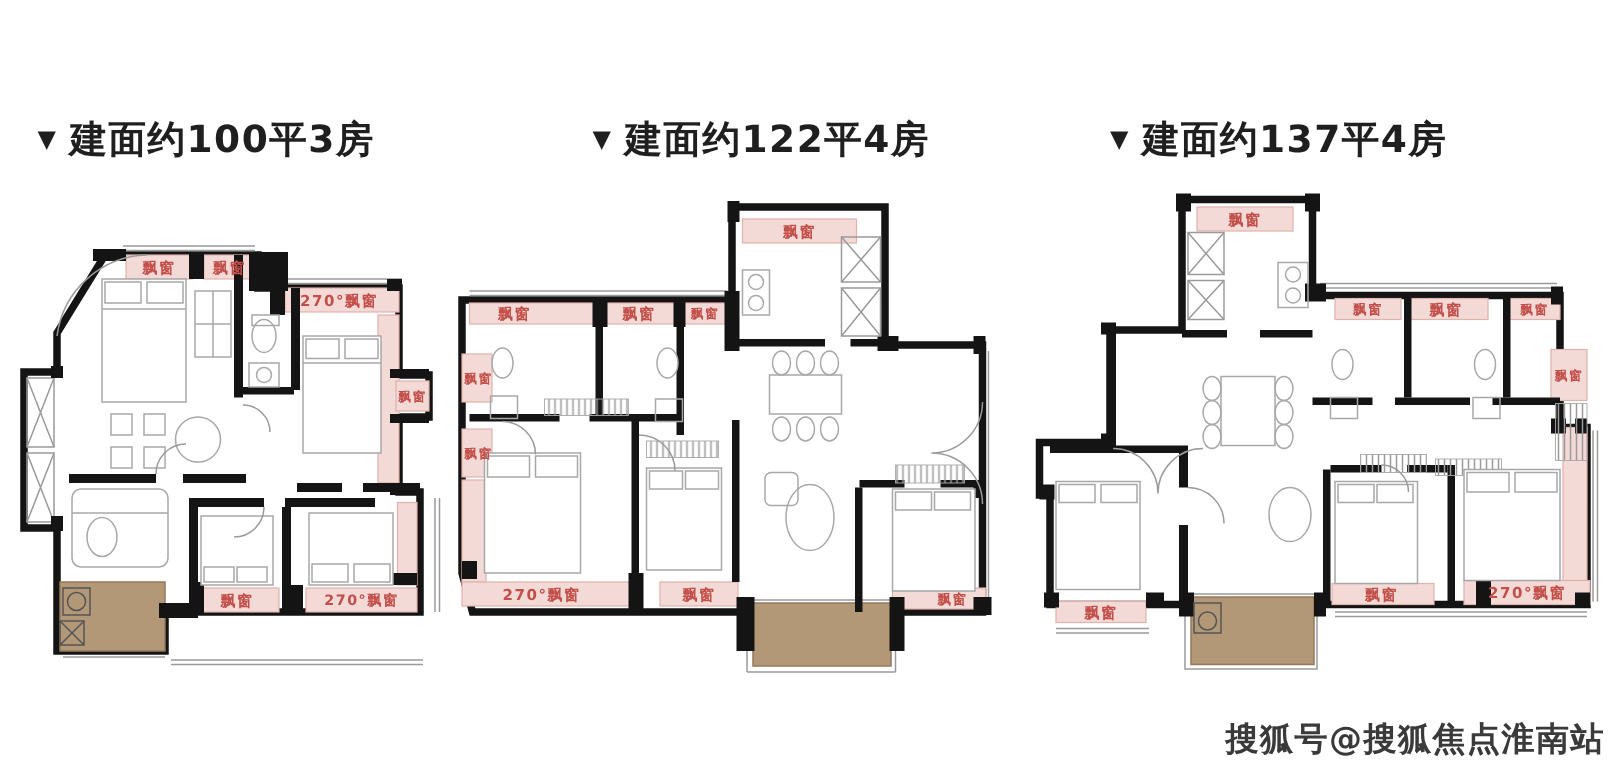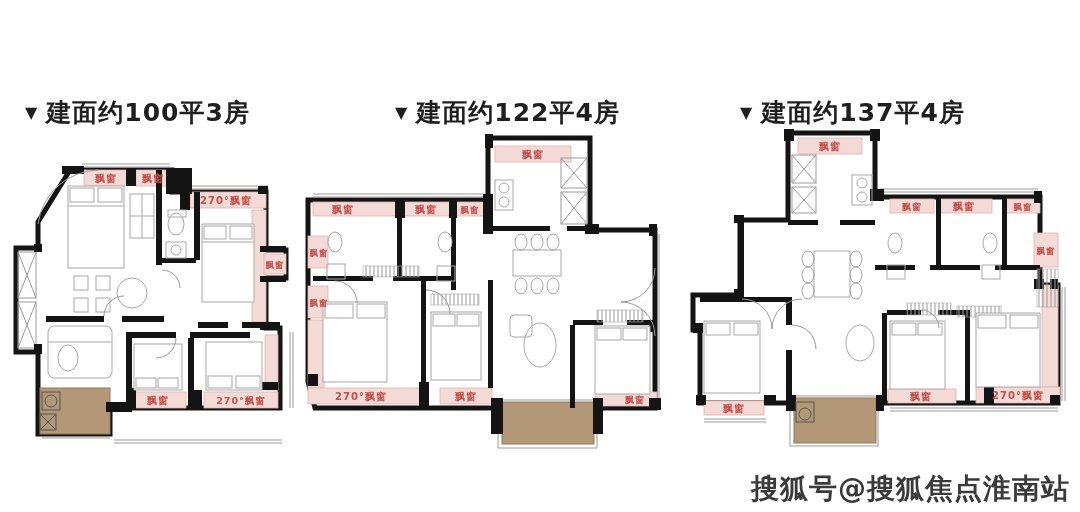--- a/index.html
+++ b/index.html
@@ -2,41 +2,41 @@
 <html style="--background: #ffffff; --title-text: #1f1f1f; --wall: #141414; --thin-line: #9a9a9a; --furn-line: #a8a8a8; --bay-fill: #f3dad6; --bay-border: #e0b2ac; --bay-text: #c24f49; --balcony-fill: #b39877; --balcony-border: #94795c; --watermark-text: #3a3a3a;"><head>
 <meta charset="utf-8">
 <style>
   html,body{margin:0;padding:0;}
   body{
     width:1080px;height:512px;position:relative;overflow:hidden;
     background:var(--background,#fff);
     font-family:"DejaVu Sans","Liberation Sans",sans-serif;
   }
   .plan-title{
-    position:absolute;top:96px;font-size:25px;font-weight:600;
+    position:absolute;top:76px;font-size:25px;font-weight:600;
     color:var(--title-text,#1f1f1f);letter-spacing:1px;white-space:nowrap;
   }
   .plan-title .tri{font-size:16px;vertical-align:3px;margin-right:8px;}
   svg.plan{position:absolute;}
   .outline{fill:#ffffff;stroke:var(--wall,#141414);stroke-width:5;stroke-linejoin:miter;}
   .wall-fill{fill:var(--wall,#141414);stroke:none;}
   .thin{stroke:var(--thin-line,#9a9a9a);stroke-width:1;fill:none;}
   .furn{stroke:var(--furn-line,#aaaaaa);stroke-width:1;fill:#ffffff;}
   .furn2{stroke:var(--furn-line,#aaaaaa);stroke-width:1;fill:none;}
   .dark{stroke:#555;stroke-width:1;fill:none;}
   .bay{fill:var(--bay-fill,#f3dad6);stroke:var(--bay-border,#e0b2ac);stroke-width:0.8;}
   .hatch{fill:url(#hatchP);stroke:var(--furn-line,#aaa);stroke-width:0.6;}
   .balcony{fill:var(--balcony-fill,#b39877);stroke:var(--balcony-border,#94795c);stroke-width:1;}
   .bay-label{
     fill:var(--bay-text,#c24f49);font-weight:bold;
     font-family:"DejaVu Sans","Liberation Sans",sans-serif;
     text-anchor:middle;dominant-baseline:middle;letter-spacing:1px;
   }
   .watermark{
-    position:absolute;right:10px;bottom:4px;font-size:28px;font-weight:bold;
+    position:absolute;right:10px;bottom:4px;font-size:22px;font-weight:bold;
     color:var(--watermark-text,#3a3a3a);letter-spacing:1px;white-space:nowrap;
     text-shadow:1px 1px 0 #fff,-1px -1px 0 #fff,1px -1px 0 #fff,-1px 1px 0 #fff,2px 2px 0 #fff;
   }
 </style>
 </head>
 <body>
 
 <svg width="0" height="0" style="position:absolute">
   <defs>
     <pattern id="hatchP" width="4" height="6" patternUnits="userSpaceOnUse">

